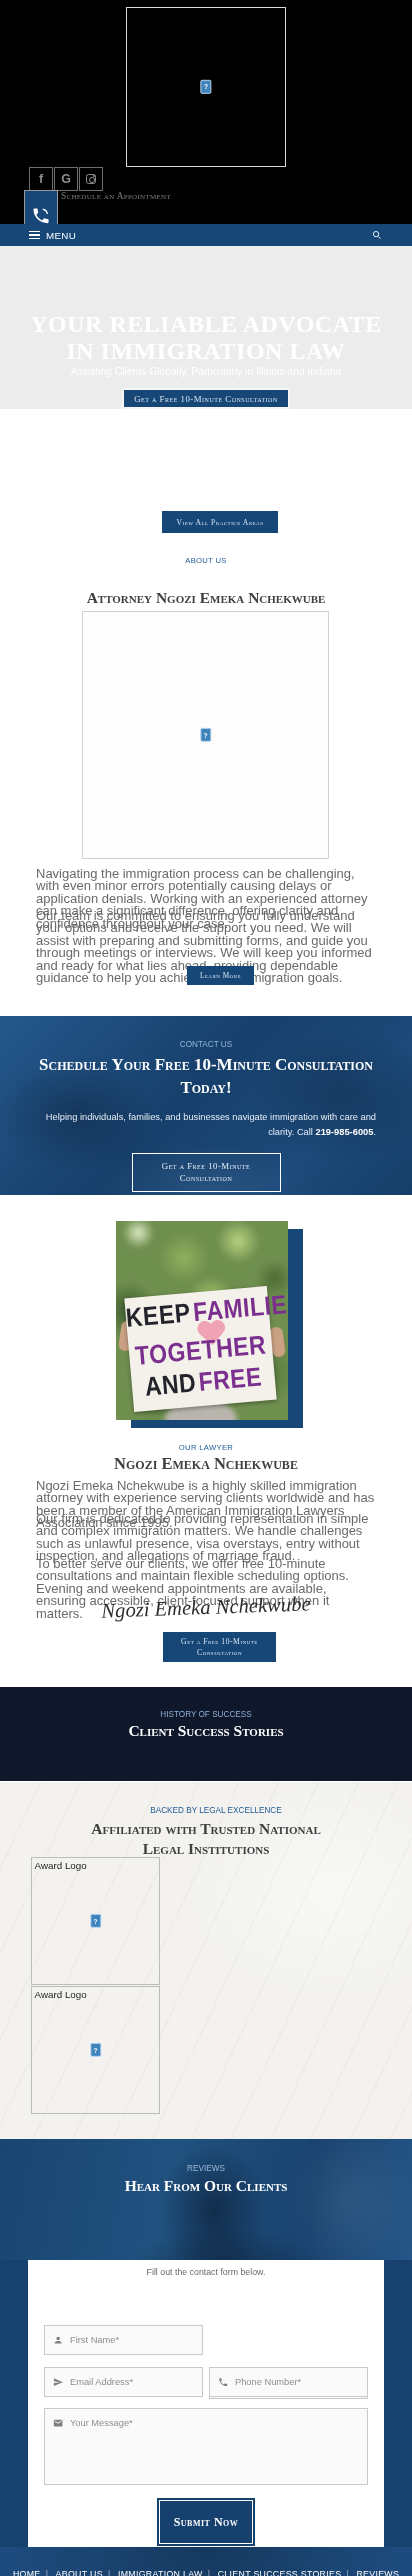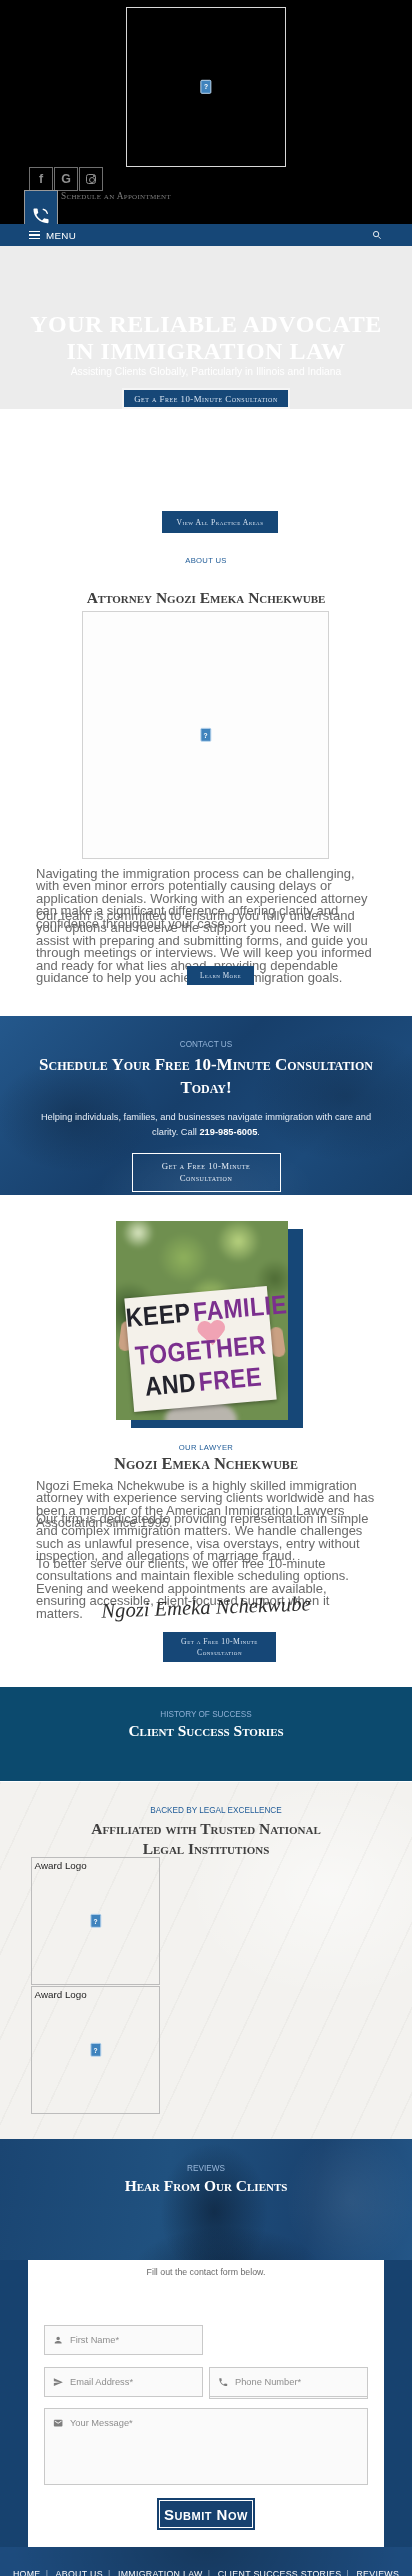--- a/index.html
+++ b/index.html
@@ -58,21 +58,21 @@
 
   
   .cta-section { position:absolute; left:0; top:1016px; width:412px; height:179px;
     background:linear-gradient(135deg,#24588c 0%,#173f6b 45%,#1c4a7a 75%,#163e68 100%); }
   .cta-section:before { content:""; position:absolute; inset:0;
     background:radial-gradient(ellipse 113px 82px at 18% 55%, rgba(10,25,45,.35), transparent 70%),
                radial-gradient(ellipse 134px 93px at 84% 45%, rgba(10,25,45,.3), transparent 70%),
                radial-gradient(ellipse 155px 62px at 50% 95%, rgba(255,255,255,.06), transparent 70%); }
   .cta-eyebrow { position:relative; display:block; text-align:center; color:#94b4d8; font-size:8.2px; padding-top:24px; }
   .cta-heading { position:relative; text-align:center; color:#fff; font-size:17px; font-weight:bold; line-height:23px; margin-top:4.1px; }
-  .cta-body { position:relative; width:340px; margin:11.3px auto 0; text-align:center; color:#e6edf6; font-size:9.3px; line-height:14.4px; }
+  .cta-body { position:relative; width:340px; margin:11.3px auto 0; text-align:right; color:#e6edf6; font-size:9.3px; line-height:14.4px; }
   .cta-body strong { color:#fff; }
   .cta-outline-btn { position:relative; width:149px; height:39px; margin:13.4px auto 0; border:1px solid #fff;
     color:#e6edf6; font-size:8.8px; letter-spacing:0.5px; display:flex; flex-direction:column;
     align-items:center; justify-content:center; line-height:12.4px; cursor:pointer; }
 
   
   .photo-wrap { position:absolute; left:116px; top:1221px; width:172px; height:199px; }
   .photo-accent { position:absolute; left:131px; top:1229px; width:172px; height:199px; background:#164777; }
   .photo { position:absolute; inset:0; overflow:hidden; background:#6f8f4f; }
   .photo .foliage { position:absolute; inset:-5.2px;
@@ -106,21 +106,21 @@
   
   .lawyer-eyebrow { top:1443px; }
   .lawyer-name { top:1454px; }
   .lawyer-p1 { top:1480px; } .lawyer-p2 { top:1513px; } .lawyer-p3 { top:1558px; }
   .signature { position:absolute; left:0; top:1596px; width:412px; text-align:center; color:#2e2e2e;
     font-size:20.6px; font-style:italic; transform:rotate(-2deg); }
   .lawyer-btn { position:absolute; left:149px; top:1632px; width:113px; height:30px; font-size:7.7px;
     flex-direction:column; line-height:11.3px; }
 
   
-  .success-band { position:absolute; left:0; top:1687px; width:412px; height:94px; background:#0c4a6e; }
+  .success-band { position:absolute; left:0; top:1687px; width:412px; height:94px; background:#0f172a; }
   .success-eyebrow { position:relative; display:block; text-align:center; color:#8fafd4; font-size:8.2px; padding-top:23px; }
   .success-heading { text-align:center; color:#fff; font-size:15.5px; font-weight:bold; margin-top:3.1px; }
 
   
   .affil-section { position:absolute; left:0; top:1782px; width:412px; height:358px; background:#f3f2ef; }
   .affil-section:before { content:""; position:absolute; inset:0;
     background:repeating-linear-gradient(115deg, rgba(120,115,105,.05) 0 1.5px, transparent 1.5px 36px),
                radial-gradient(ellipse 206px 155px at 80% 30%, rgba(255,255,255,.5), transparent 70%); }
   .affil-eyebrow { position:relative; display:block; text-align:center; color:#1e5a96; font-size:8.2px; padding-top:24px;padding-left:20px; }
   .affil-heading { position:relative; text-align:center; color:#3f3f3f; font-size:15.5px; font-weight:bold; line-height:19.6px; margin-top:4.1px; }
@@ -145,23 +145,23 @@
   .field input, .field textarea { width:100%; height:100%; background:transparent; border:none; outline:none;
     padding-left:25px; font-size:9.3px; color:#444; font-family:"Liberation Sans","DejaVu Sans",sans-serif; }
   .field textarea { padding-top:9.3px; resize:none; }
   .field input::placeholder, .field textarea::placeholder { color:#8e8e8e; }
   .f-icon { position:absolute; left:8.2px; top:9.3px; color:#7e7e7e; }
   .fld-fn { left:16px; top:65px; width:159px; height:30px; }
   .fld-ln { left:181px; top:65px; width:159px; height:30px;margin-top:44px; }
   .fld-em { left:16px; top:107px; width:159px; height:30px; }
   .fld-ph { left:181px; top:107px; width:159px; height:30px; }
   .fld-msg { left:16px; top:148px; width:324px; height:77px; }
-  .submit-btn { position:absolute; left:129px; top:238px; width:98px; height:32px; background:#16416f;
-    border:none; outline:0.5px solid #fff; outline-offset:-3.1px; color:#fff; font-size:15px; letter-spacing:0.5px;
-    font-family:Liberation Sans, sans-serif; font-variant:small-caps; font-weight:bold; cursor:pointer; }
+  .submit-btn { position:absolute; left:129px; top:238px; width:98px; height:48px; background:#16416f;
+    border:none; outline:0.5px solid #fff; outline-offset:-3.1px; color:#fff; font-size:12px; letter-spacing:0.5px;
+    font-family:Liberation Serif, serif; font-variant:small-caps; font-weight:bold; cursor:pointer; }
 
   
   .footer { position:absolute; left:0; top:2547px; width:412px; height:549px; background:#1d4b7d; }
   .footer:before { content:""; position:absolute; inset:0;
     background-image:linear-gradient(rgba(255,255,255,.05) 0.5px, transparent 0.5px),
       linear-gradient(90deg, rgba(255,255,255,.035) 0.5px, transparent 0.5px),
       radial-gradient(ellipse 258px 155px at 50% 0%, rgba(0,0,0,.25), transparent 75%);
     background-size:31px 14px, 63px 14px, auto; }
   .footer-nav { position:absolute; left:0; top:21.6px; width:412px; text-align:center; color:#fff; font-size:8.8px; }
   .footer-nav .row { margin-bottom:7.2px; }

